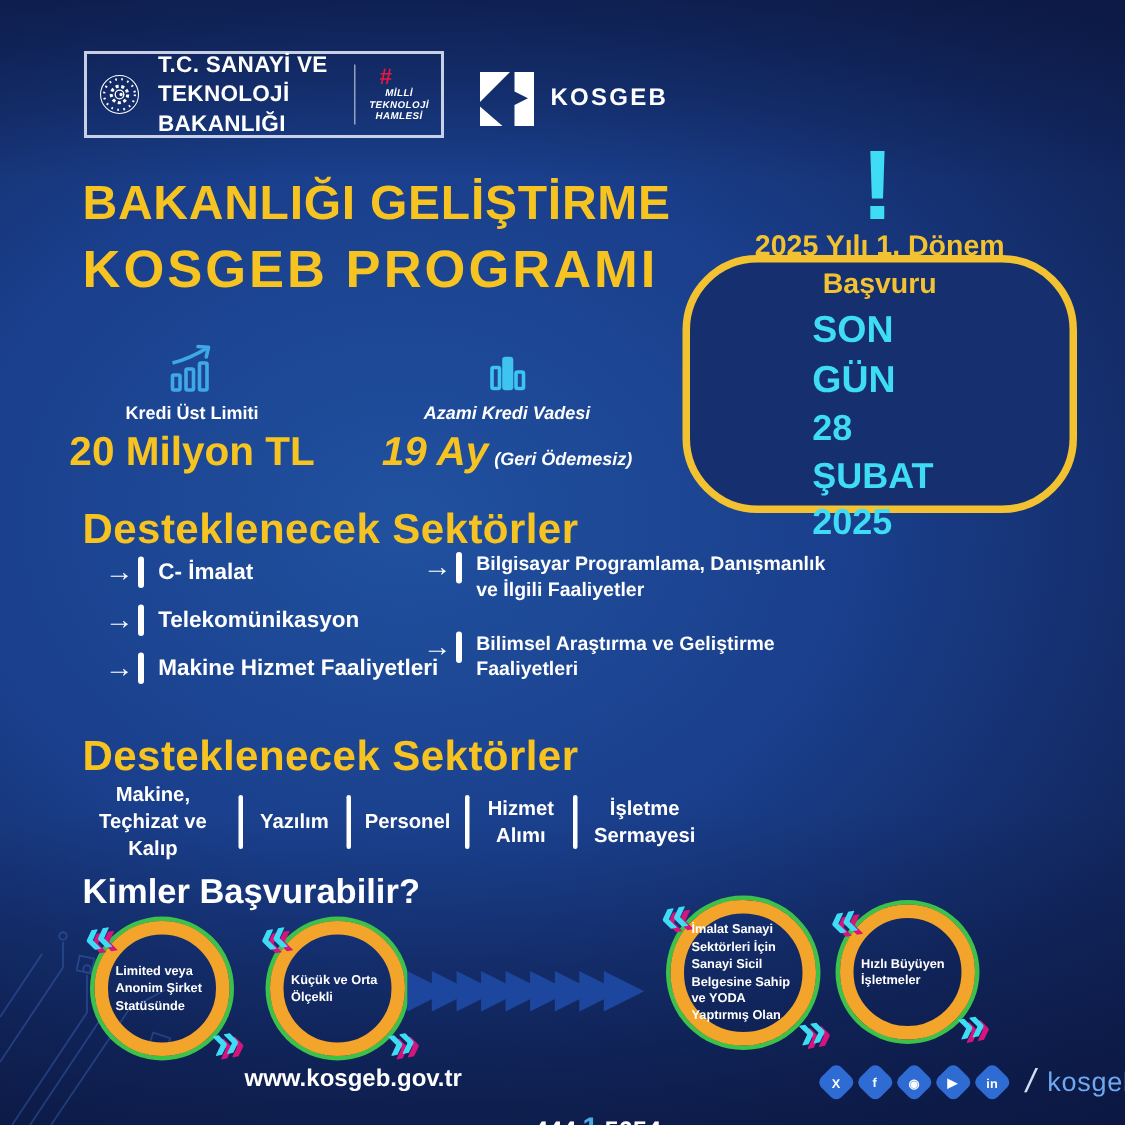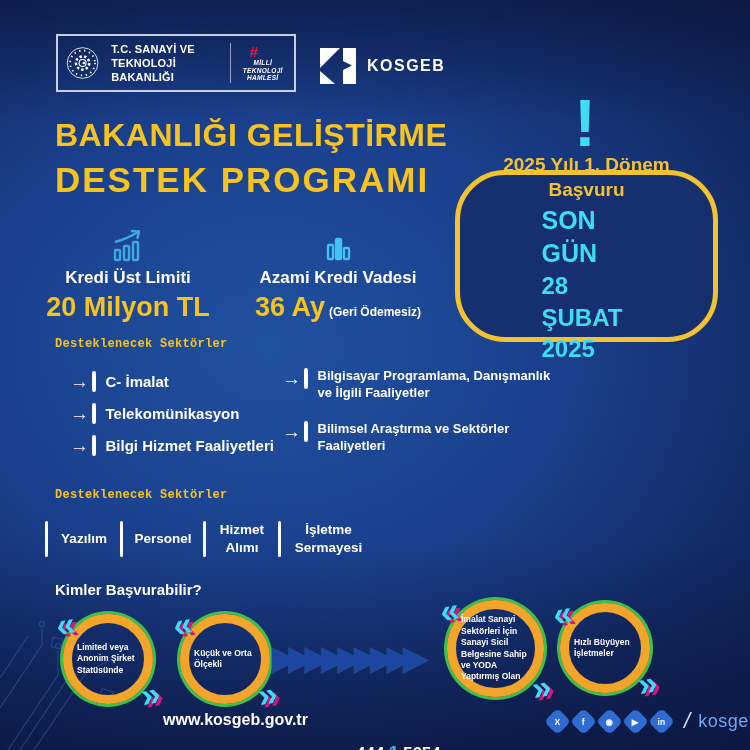--- a/index.html
+++ b/index.html
@@ -8,21 +8,21 @@
     position:relative; width:750px; height:750px; overflow:hidden; color:#fff;
     background:
       linear-gradient(180deg, rgba(9,18,55,.55) 0%, rgba(9,18,55,0) 16%, rgba(9,18,55,0) 72%, rgba(9,18,55,.55) 100%),
       radial-gradient(ellipse 95% 75% at 36% 46%, #20519f 0%, #1a3f8c 42%, #12275f 78%, #0e1d4e 100%);
   }
   .circuit { position:absolute; left:0; bottom:0; opacity:.35; }
 
   
   .ministry-box { position:absolute; left:56px; top:34px; width:240px; height:58px;
     border:2px solid rgba(230,236,250,.85); display:flex; align-items:center; padding:0 8px; }
-  .ministry-text { font-size:11px; font-weight:bold; line-height:1.3; letter-spacing:.2px; margin-left:12px; }
+  .ministry-text { font-size:15px; font-weight:bold; line-height:1.3; letter-spacing:.2px; margin-left:12px; }
   .hdr-divider { width:1px; height:40px; background:rgba(255,255,255,.55); margin:0 9px 0 10px; }
   .mth { display:flex; flex-direction:column; align-items:center; width:56px; }
   .mth-hash { color:#e8173d; font-size:15px; font-weight:900; font-style:italic; line-height:1; margin-right:18px; }
   .mth-lines { font-size:6.5px; font-weight:bold; font-style:italic; line-height:1.15; text-align:center; letter-spacing:.3px; }
   .kosgeb-logo { position:absolute; left:318px; top:46px; display:flex; align-items:center; gap:9px; }
   .kosgeb-word { font-size:16px; font-weight:800; letter-spacing:1.5px; }
 
   
   .title { position:absolute; left:55px; top:112px; color:#f6c320; font-weight:800; }
   .title .l1 { font-size:32px; letter-spacing:.5px; line-height:1.45; }
@@ -33,47 +33,47 @@
     font-size:66px; font-weight:900; color:#3fdcf5; line-height:1; }
   .alert-box { position:absolute; left:455px; top:170px; width:263px; height:172px;
     border:5px solid #f2c230; border-radius:50px; background:#152f6f;
     display:flex; flex-direction:column; align-items:center; justify-content:center; line-height:1.32; }
   .alert-box .y { color:#f2c230; font-size:19px; font-weight:800; }
   .alert-box .c1 { color:#3fdcf5; font-size:25px; font-weight:800; margin-top:2px; }
   .alert-box .c2 { color:#3fdcf5; font-size:24px; font-weight:800; }
 
   
   .stat { position:absolute; top:227px; width:190px; text-align:center; }
-  .stat.s1 { left:33px; } .stat.s2 { left:243px; }
+  .stat.s1 { left:33px; } .stat.s2 { left:243px;font-style:italic; }
   .stat-icon { height:36px; display:flex; align-items:flex-end; justify-content:center; margin-bottom:5px; }
-  .stat-label { font-size:17px; font-weight:bold; margin-bottom:4px; }
+  .stat-label { font-size:12px; font-weight:bold; margin-bottom:4px; }
   .stat-value { font-size:27px; font-weight:800; color:#f6c320; }
   .stat-note { font-size:12px; font-weight:bold; color:#fff; margin-left:4px; }
 
   
-  .sec-heading { position:absolute; font-size:12px; font-weight:800; color:#f6c320; letter-spacing:.3px;font-family:Liberation Mono, monospace; }
+  .sec-heading { position:absolute; font-size:28px; font-weight:800; color:#f6c320; letter-spacing:.3px; }
   .h1 { left:55px; top:337px; } .h2 { left:55px; top:488px; }
   .list { position:absolute; display:flex; flex-direction:column; }
   .list-left { left:70px; top:371px; gap:11px; }
   .list-right { left:282px; top:368px; gap:19px; width:280px; }
   .list-item { display:flex; align-items:center; gap:10px; }
   .list-item.top { align-items:flex-start; }
   .arrow-ic { display:flex; align-items:center; gap:3px; flex:0 0 auto; }
   .arrow-glyph { font-size:19px; font-weight:bold; line-height:1; }
   .arrow-bar { width:3.5px; height:21px; background:#fff; border-radius:2px; }
   .item-text { font-size:15px; font-weight:bold; }
   .list-right .item-text { font-size:13px; line-height:1.3; }
 
   
   .expense-row { position:absolute; left:45px; top:521px; width:430px; display:flex; align-items:center; }
   .expense-item { font-size:13.5px; font-weight:bold; text-align:center; line-height:1.35; padding:0 9px; }
   .expense-sep { width:3px; height:36px; background:#fff; border-radius:2px; flex:0 0 auto; }
 
   
-  .elig-heading { position:absolute; left:55px; top:581px; font-size:15px; font-weight:800; }
+  .elig-heading { position:absolute; left:55px; top:581px; font-size:23px; font-weight:800; }
   .circle { position:absolute; border:9px solid #f2a42b; border-radius:50%;
     box-shadow:0 0 0 3px #3cc24b; }
   .circle .ctext { position:absolute; inset:0; display:flex; align-items:center; justify-content:center;
     text-align:left; font-size:8.5px; font-weight:bold; line-height:1.35; padding:0 5px; }
   .c1 { left:63px;  top:614px; width:90px; height:90px; }
   .c2 { left:180px; top:614px; width:90px; height:90px; }
   .c3 { left:447px; top:600px; width:97px; height:97px; }
   .c4 { left:560px; top:603px; width:90px; height:90px; }
   .chev { position:absolute; color:#3fdcf5; font-size:34px; font-weight:900; line-height:1;
     text-shadow:3px 3px 0 #d4157e; transform:rotate(-10deg); }
@@ -142,21 +142,21 @@
         <polygon points="2,2 22,2 2,22"></polygon>
         <polygon points="2,25 17,38 2,38"></polygon>
         <polygon points="25,2 38,2 38,38 25,38 25,24 34,19.5 25,15"></polygon>
       </g>
     </svg>
     <div class="kosgeb-word">KOSGEB</div>
   </div>
 
   <div class="title">
     <div class="l1">BAKANLIĞI GELİŞTİRME</div>
-    <div class="l2">DESTEK PROGRAMI</div>
+    <div class="l2">KOSGEB PROGRAMI</div>
   </div>
 
   <div class="excl">!</div>
   <div class="alert-box">
     <div class="y">2025 Yılı 1. Dönem</div>
     <div class="y">Başvuru</div>
     <div class="c1">SON GÜN</div>
     <div class="c2">28 ŞUBAT 2025</div>
   </div>
 
@@ -179,21 +179,21 @@
     <div class="stat-icon">
       <svg width="36" height="32" viewBox="0 0 36 32">
         <g stroke="#3fc4f0" stroke-width="2.4" fill="none">
           <rect x="8" y="14" width="5" height="14" rx="1"></rect>
           <rect x="16" y="8" width="5" height="20" rx="1" fill="#3fc4f0"></rect>
           <rect x="24" y="17" width="5" height="11" rx="1"></rect>
         </g>
       </svg>
     </div>
     <div class="stat-label">Azami Kredi Vadesi</div>
-    <div class="stat-value"><span>36 Ay</span><span class="stat-note">(Geri Ödemesiz)</span></div>
+    <div class="stat-value"><span>19 Ay</span><span class="stat-note">(Geri Ödemesiz)</span></div>
   </div>
 
   <div class="sec-heading h1">Desteklenecek Sektörler</div>
   <div class="list list-left">
     <div class="list-item">
       <span class="arrow-ic">
           <span class="arrow-glyph">→</span>
           <span class="arrow-bar"></span>
         </span>
       <span class="item-text">C- İmalat</span>
@@ -203,42 +203,43 @@
           <span class="arrow-glyph">→</span>
           <span class="arrow-bar"></span>
         </span>
       <span class="item-text">Telekomünikasyon</span>
     </div>
     <div class="list-item">
       <span class="arrow-ic">
           <span class="arrow-glyph">→</span>
           <span class="arrow-bar"></span>
         </span>
-      <span class="item-text">Bilgi Hizmet Faaliyetleri</span>
+      <span class="item-text">Makine Hizmet Faaliyetleri</span>
     </div>
   </div>
   <div class="list list-right">
     <div class="list-item top">
       <span class="arrow-ic">
           <span class="arrow-glyph">→</span>
           <span class="arrow-bar"></span>
         </span>
       <span class="item-text">Bilgisayar Programlama, Danışmanlık ve İlgili Faaliyetler</span>
     </div>
     <div class="list-item top">
       <span class="arrow-ic">
           <span class="arrow-glyph">→</span>
           <span class="arrow-bar"></span>
         </span>
-      <span class="item-text">Bilimsel Araştırma ve Sektörler Faaliyetleri</span>
+      <span class="item-text">Bilimsel Araştırma ve Geliştirme Faaliyetleri</span>
     </div>
   </div>
 
   <div class="sec-heading h2">Desteklenecek Sektörler</div>
   <div class="expense-row">
+    <div class="expense-item" style="width:120px">Makine, Teçhizat ve Kalıp</div>
     <div class="expense-sep"></div>
     <div class="expense-item" style="width:72px">Yazılım</div>
     <div class="expense-sep"></div>
     <div class="expense-item" style="width:80px">Personel</div>
     <div class="expense-sep"></div>
     <div class="expense-item" style="width:72px">Hizmet Alımı</div>
     <div class="expense-sep"></div>
     <div class="expense-item" style="width:95px">İşletme Sermayesi</div>
   </div>
 

